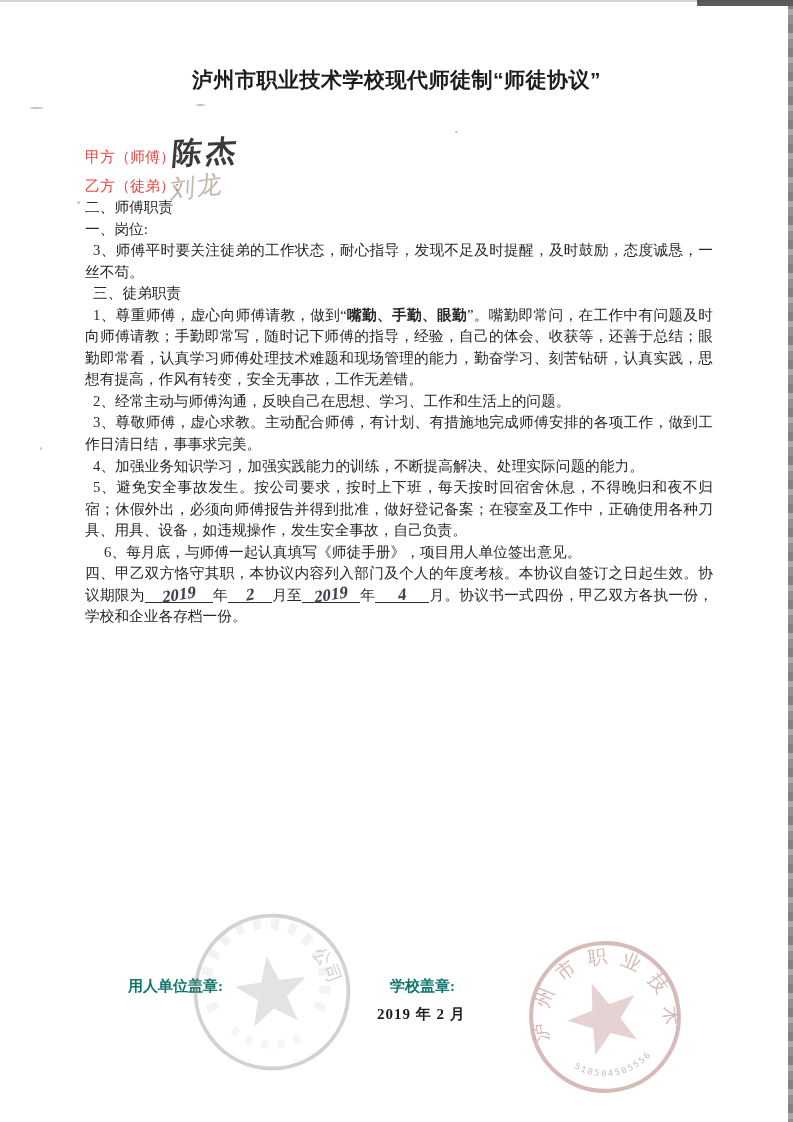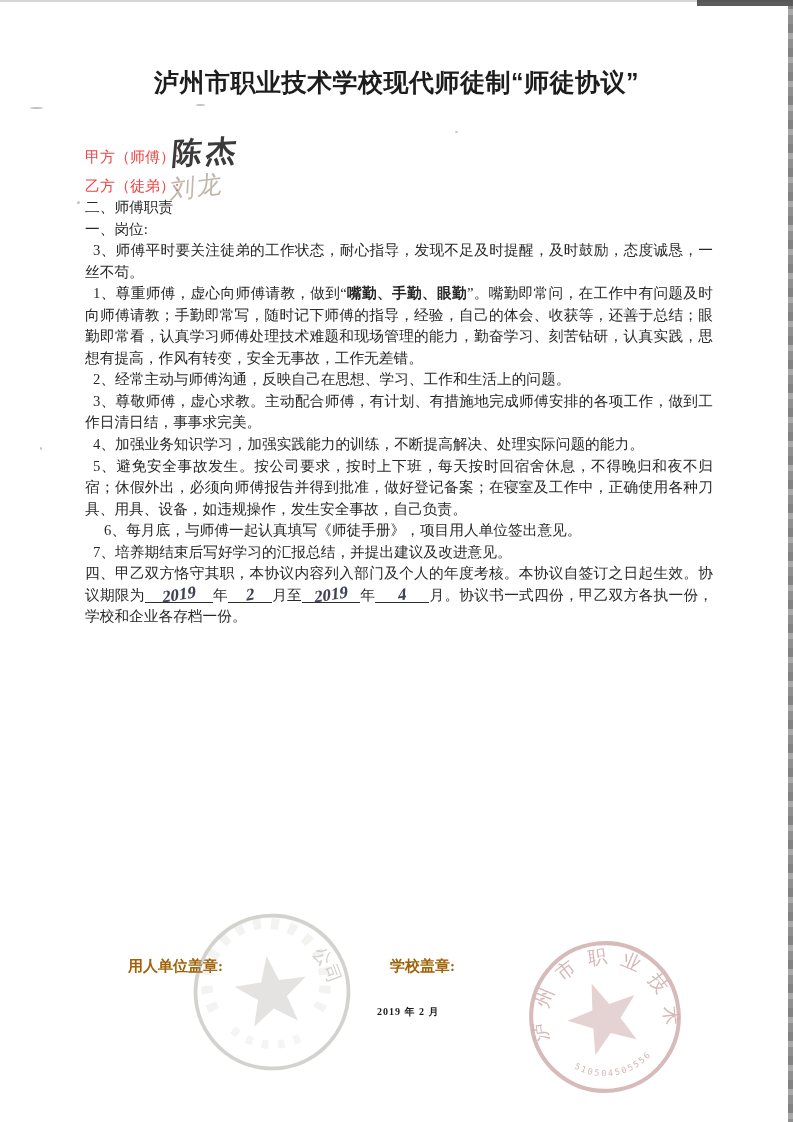--- a/index.html
+++ b/index.html
@@ -12,21 +12,21 @@
   .scan-topline{position:absolute;top:0;left:0;width:100%;height:2px;background:#b5b5b5;opacity:.55;}
   .scan-corner{position:absolute;top:0;right:0;width:96px;height:6px;background:#3f3f3f;opacity:.85;}
   .scan-rightstrip{position:absolute;top:0;right:0;width:5px;height:100%;
     background:repeating-linear-gradient(180deg,#5a5a5a 0 9px,#8d8d8d 9px 15px,#6b6b6b 15px 24px);opacity:.75;}
   .speck{position:absolute;background:#9b9b9b;border-radius:50%;opacity:.6;}
 
   
   .doc-title{
     position:absolute;top:66px;left:0;width:100%;text-align:center;
     font-family:"Liberation Sans","DejaVu Sans",sans-serif;
-    font-weight:bold;font-size:25px;letter-spacing:.5px;color:#1d1d1d;
+    font-weight:bold;font-size:21px;letter-spacing:.5px;color:#1d1d1d;
   }
 
   
   .parties{position:absolute;left:85px;top:143px;font-size:15px;line-height:29px;color:#ef4444;}
   .hw-name-a{
     position:absolute;left:172px;top:132px;font-size:30px;color:#3a3a3a;
     transform:rotate(-3deg) skewX(-8deg);font-weight:600;letter-spacing:4px;white-space:nowrap;
   }
   .hw-name-b{
     position:absolute;left:170px;top:170px;font-size:25px;color:rgba(152,139,117,.62);
@@ -51,27 +51,28 @@
     text-indent:0;height:17px;vertical-align:baseline;
   }
   .blank .hw{
     display:inline-block;font-size:17px;color:#3e4252;line-height:14px;
     transform:rotate(-9deg) skewX(-12deg);font-weight:600;
   }
   .w-y1{width:68px;} .w-m1{width:44px;} .w-y2{width:58px;} .w-m2{width:54px;}
 
   
   .seal-label{
-    position:absolute;font-size:15px;font-weight:bold;color:#a16207;
+    position:absolute;font-size:15px;font-weight:bold;color:#0f766e;
     font-family:"Liberation Serif","DejaVu Serif",serif;
+    margin-top:20px;
   }
   .lbl-employer{left:128px;top:957px;}
   .lbl-school{left:390px;top:957px;}
   .date-line{
-    position:absolute;left:377px;top:1005px;font-size:10px;font-weight:bold;color:#1e1e1e;letter-spacing:1px;
+    position:absolute;left:377px;top:1005px;font-size:15px;font-weight:bold;color:#1e1e1e;letter-spacing:1px;
   }
   .stamp{position:absolute;pointer-events:none;}
   .stamp-employer{left:186px;top:906px;width:172px;height:172px;color:#96908a;opacity:.5;transform:rotate(4deg);}
   .stamp-school{left:524px;top:936px;width:162px;height:162px;color:#c49a9a;opacity:.8;transform:rotate(-6deg);}
 </style>
 </head>
 <body>
 
 <div class="scan-topline"></div>
 <div class="scan-corner"></div>
@@ -88,27 +89,27 @@
   <div>甲方（师傅）:</div>
   <div>乙方（徒弟）:</div>
 </div>
 <div class="hw-name-a">陈杰</div>
 <div class="hw-name-b">刘龙</div>
 
 <div class="doc-body">
   <p>二、师傅职责</p>
   <p>一、岗位:</p>
   <p class="p-item">3、师傅平时要关注徒弟的工作状态，耐心指导，发现不足及时提醒，及时鼓励，态度诚恳，一丝不苟。</p>
+  <p class="p-sec3">三、徒弟职责</p>
   <p class="p-item"><span>1、尊重师傅，虚心向师傅请教，做到“</span><span class="bold-inline">嘴勤、手勤、眼勤</span><span>”。嘴勤即常问，在工作中有问题及时向师傅请教；手勤即常写，随时记下师傅的指导，经验，自己的体会、收获等，还善于总结；眼勤即常看，认真学习师傅处理技术难题和现场管理的能力，勤奋学习、刻苦钻研，认真实践，思想有提高，作风有转变，安全无事故，工作无差错。</span></p>
   <p class="p-item">2、经常主动与师傅沟通，反映自己在思想、学习、工作和生活上的问题。</p>
   <p class="p-item">3、尊敬师傅，虚心求教。主动配合师傅，有计划、有措施地完成师傅安排的各项工作，做到工作日清日结，事事求完美。</p>
   <p class="p-item">4、加强业务知识学习，加强实践能力的训练，不断提高解决、处理实际问题的能力。</p>
   <p class="p-item">5、避免安全事故发生。按公司要求，按时上下班，每天按时回宿舍休息，不得晚归和夜不归宿；休假外出，必须向师傅报告并得到批准，做好登记备案；在寝室及工作中，正确使用各种刀具、用具、设备，如违规操作，发生安全事故，自己负责。</p>
   <p class="p-item-deep">6、每月底，与师傅一起认真填写《师徒手册》，项目用人单位签出意见。</p>
-  <p class="p-item">7、培养期结束后写好学习的汇报总结，并提出建议及改进意见。</p>
   <p><span>四、甲乙双方恪守其职，本协议内容列入部门及个人的年度考核。本协议自签订之日起生效。协议期限为</span><span class="blank w-y1"><span class="hw">2019</span></span><span>年</span><span class="blank w-m1"><span class="hw">2</span></span><span>月至</span><span class="blank w-y2"><span class="hw">2019</span></span><span>年</span><span class="blank w-m2"><span class="hw">4</span></span><span>月。协议书一式四份，甲乙双方各执一份，学校和企业各存档一份。</span></p>
 </div>
 
 <div class="seal-label lbl-employer">用人单位盖章:</div>
 <div class="seal-label lbl-school">学校盖章:</div>
 <div class="date-line">2019 年 2 月</div>
 
 <svg class="stamp stamp-employer" viewBox="0 0 180 180">
   <circle cx="90" cy="90" r="80" fill="none" stroke="currentColor" stroke-width="4" stroke-opacity=".8"></circle>
   <polygon points="90,52 99.4,78.5 127.5,79.2 105.2,96.4 113.2,123.4 90,107.5 66.8,123.4 74.8,96.4 52.5,79.2 80.6,78.5" fill="currentColor" fill-opacity=".5" transform="rotate(-12 90 92)"></polygon>

